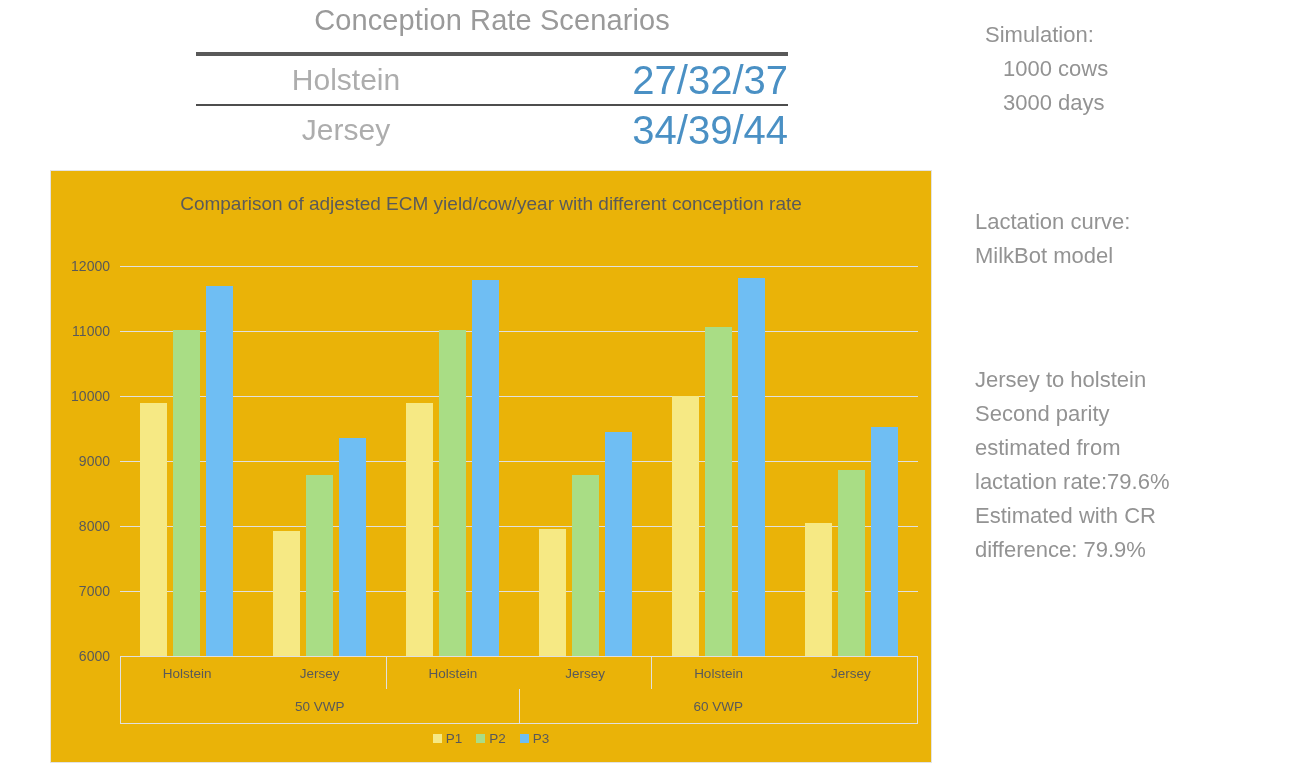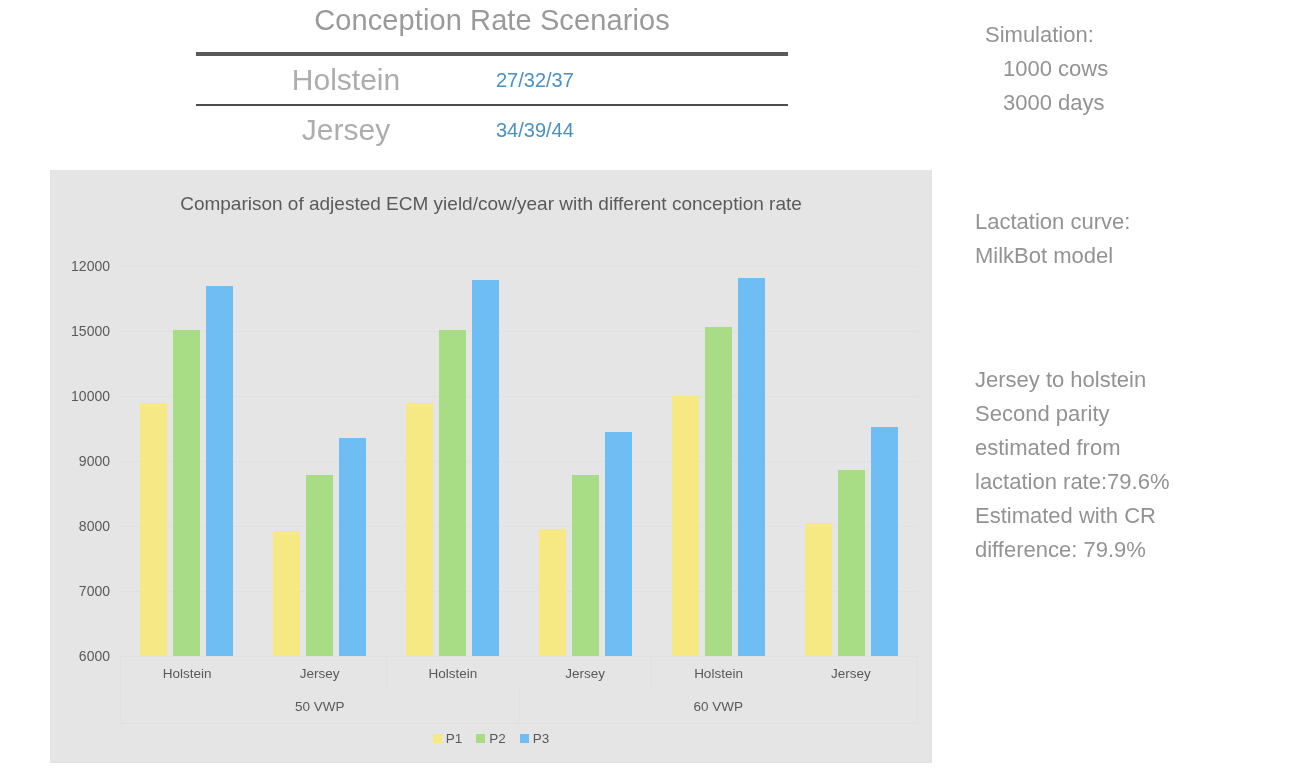--- a/index.html
+++ b/index.html
@@ -16,34 +16,34 @@
     text-align:center;font-size:29px;color:#9a9a9a;letter-spacing:.1px;
     line-height:36px;padding-bottom:14px;
   }
   .rule-thick{height:4px;background:#595959;width:100%;}
   .rule-thin{height:2px;background:#4d4d4d;width:100%;}
   .cr-row{display:flex;align-items:center;height:48px;}
   .cr-label{
     width:300px;text-align:center;font-size:30px;color:#adadad;line-height:1;
   }
   .cr-value{
-    flex:1;text-align:left;font-size:20px;color:#4a90c4;line-height:1;
+    flex:1;text-align:right;font-size:40px;color:#4a90c4;line-height:1;
   }
 
   
   .note{position:absolute;color:#939393;font-size:22px;line-height:34px;}
   .note-sim{left:985px;top:18px;}
   .note-sim .indent{padding-left:18px;}
   .note-lact{left:975px;top:205px;}
   .note-parity{left:975px;top:363px;}
 
   
   .chart-box{
     position:absolute;left:50px;top:170px;width:882px;height:593px;
-    border:1px solid #e3e3e3;background:#e5e5e5;box-sizing:border-box;
+    border:1px solid #e3e3e3;background:#eab308;box-sizing:border-box;
   }
   .chart-title{
     position:absolute;left:0;right:0;top:20px;text-align:center;
     font-size:19px;color:#5a5a5a;line-height:26px;padding:0 70px;
   }
 
   
   .plot{
     position:absolute;left:69px;top:95px;width:798px;height:390px;text-align:right;
   }
@@ -136,21 +136,21 @@
 
   <div class="chart-box">
 
     <div class="chart-title">Comparison of adjested  ECM yield/cow/year with different conception rate</div>
 
     <div class="plot">
       <div id="gridlines">
           <div class="gridline" style="top: 0%;"></div>
           <div class="ytick" style="top: 0%;">12000</div>
           <div class="gridline" style="top: 16.6667%;"></div>
-          <div class="ytick" style="top: 16.6667%;">15000</div>
+          <div class="ytick" style="top: 16.6667%;">11000</div>
           <div class="gridline" style="top: 33.3333%;"></div>
           <div class="ytick" style="top: 33.3333%;">10000</div>
           <div class="gridline" style="top: 50%;"></div>
           <div class="ytick" style="top: 50%;">9000</div>
           <div class="gridline" style="top: 66.6667%;"></div>
           <div class="ytick" style="top: 66.6667%;">8000</div>
           <div class="gridline" style="top: 83.3333%;"></div>
           <div class="ytick" style="top: 83.3333%;">7000</div>
           <div class="gridline" style="top: 100%;"></div>
           <div class="ytick" style="top: 100%;">6000</div>

